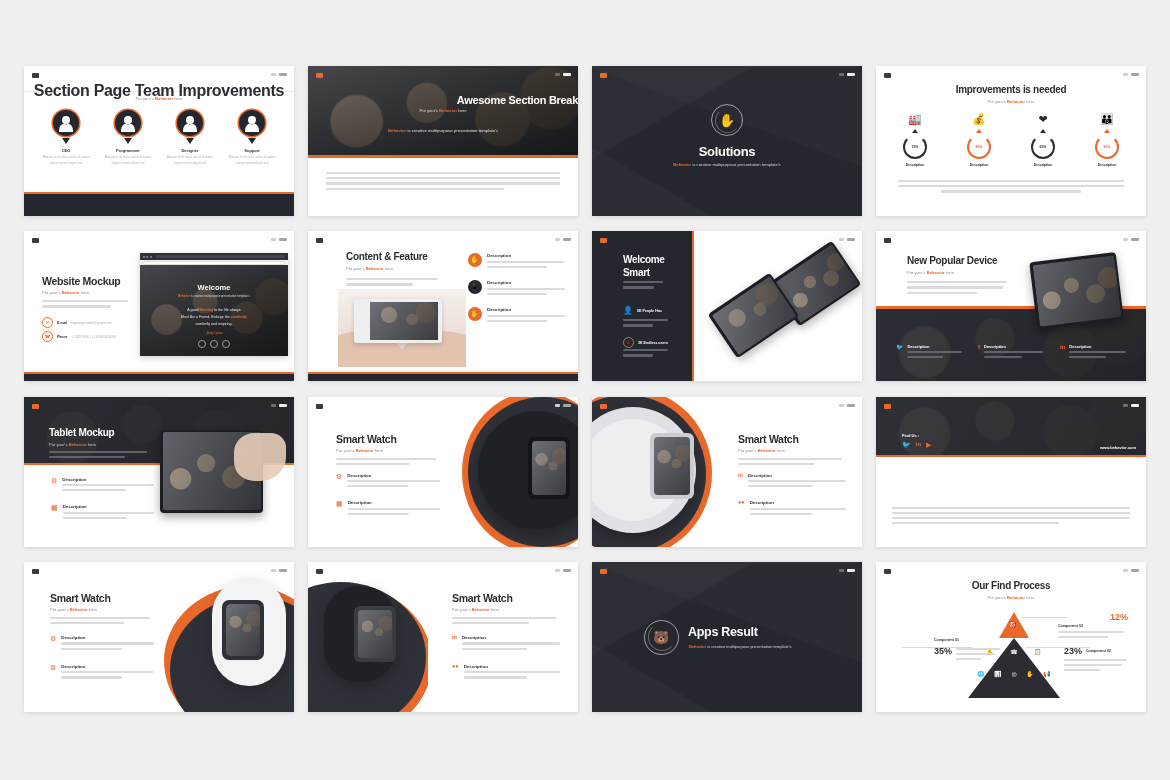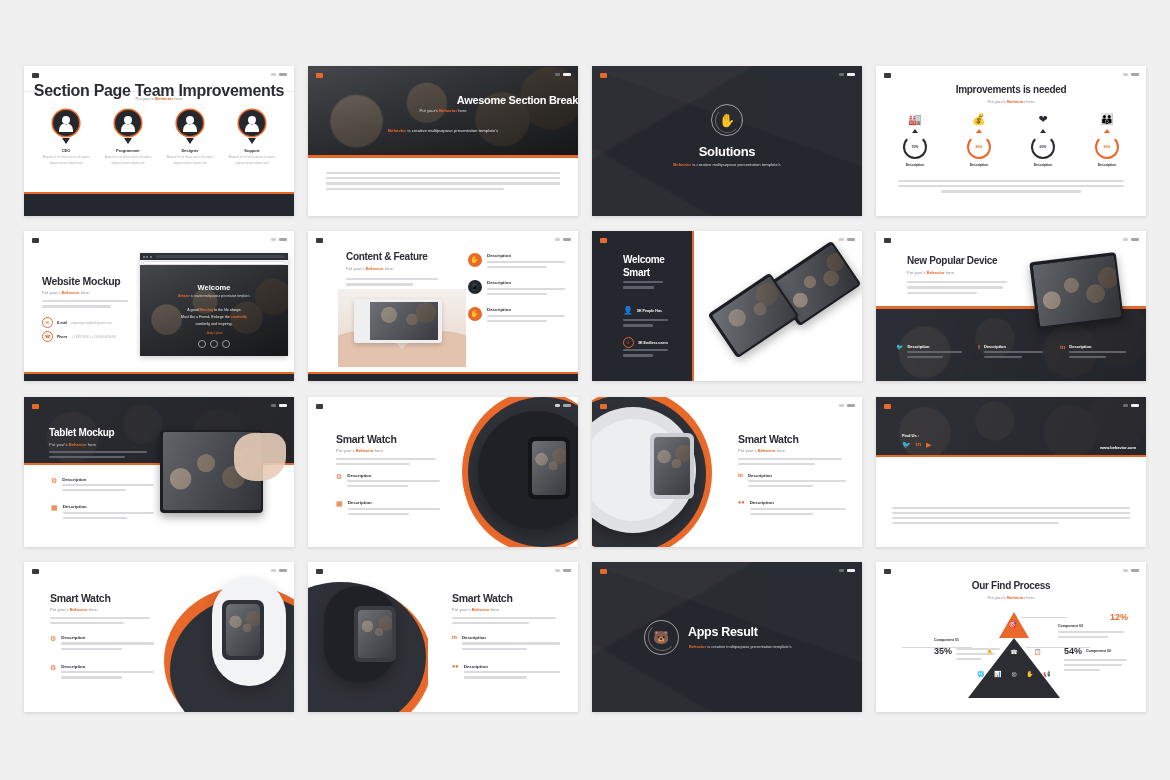--- a/index.html
+++ b/index.html
@@ -766,21 +766,21 @@
       <div style="font-size:3.6px;color:#2b2d33;margin-top:2px;" class="fw">Component 03</div>
       <div style="margin-top:3px;">
           <div class="ln t" style="width:94%"></div>
           <div class="ln t" style="width:72%"></div>
         </div>
     </div>
     <div style="position:absolute;left:145px;top:55px;width:46px;height:.6px;background:#d6d8dc;"></div>
 
     <div style="position:absolute;left:188px;top:84px;width:66px;">
       <div style="display:flex;gap:4px;align-items:flex-start;">
-        <div style="font-size:9px;color:#2b2d33;" class="fw">54%</div>
+        <div style="font-size:9px;color:#2b2d33;" class="fw">23%</div>
         <div style="font-size:3.6px;color:#2b2d33;padding-top:3px;" class="fw">Component 02</div>
       </div>
       <div style="margin-top:3px;">
           <div class="ln t" style="width:96%"></div>
           <div class="ln t" style="width:88%"></div>
           <div class="ln t" style="width:54%"></div>
         </div>
     </div>
     <div style="position:absolute;left:150px;top:85px;width:64px;height:.6px;background:#d6d8dc;"></div>
   </div>

